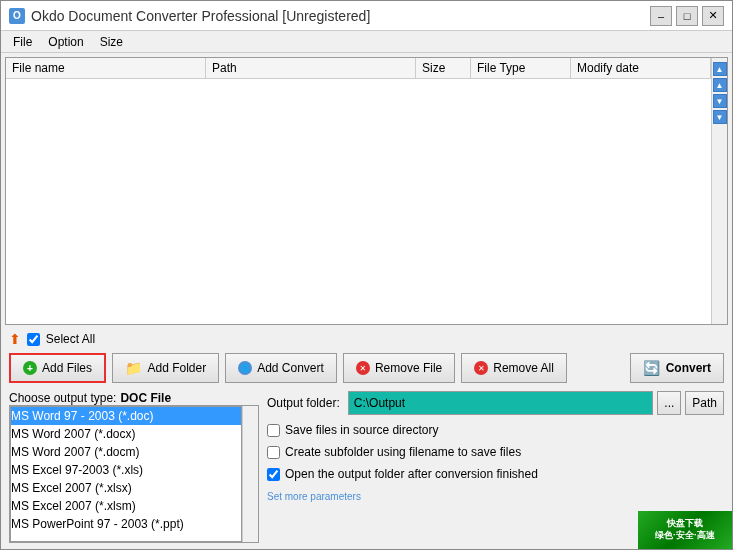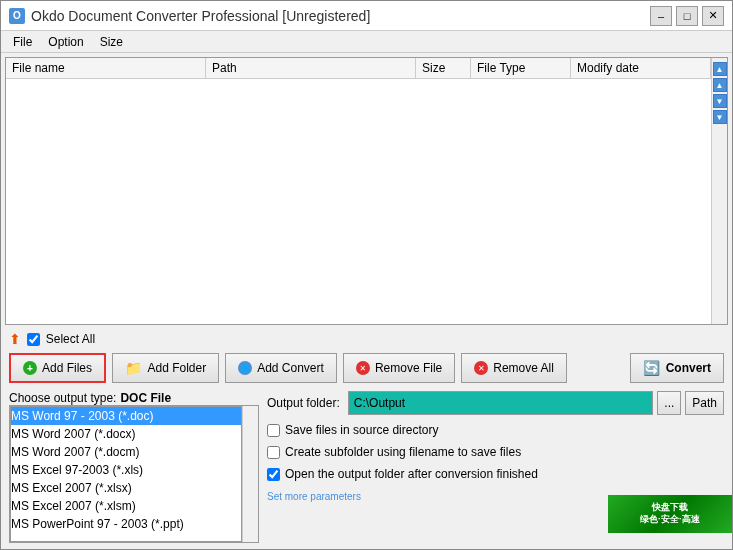--- a/index.html
+++ b/index.html
@@ -337,17 +337,17 @@
 
         <div>
           <span class="set-more-link">Set more parameters</span>
         </div>
 
       </div>
     </div>
 
   </div>
 
-  <div style="position:absolute; bottom:16px; right:0; width:124px; height:38px; background: linear-gradient(135deg, #22aa22 0%, #007700 50%, #22aa22 100%); display:flex; align-items:center; justify-content:center; z-index:10;">
+  <div style="position:absolute; bottom:0; right:0; width:94px; height:38px; background: linear-gradient(135deg, #22aa22 0%, #007700 50%, #22aa22 100%); display:flex; align-items:center; justify-content:center; z-index:10;">
     <span style="color:white; font-size:9px; font-weight:bold; text-align:center; line-height:1.3;">快盘下载<br>绿色·安全·高速</span>
   </div>
 
 </div>
 
 </body></html>

